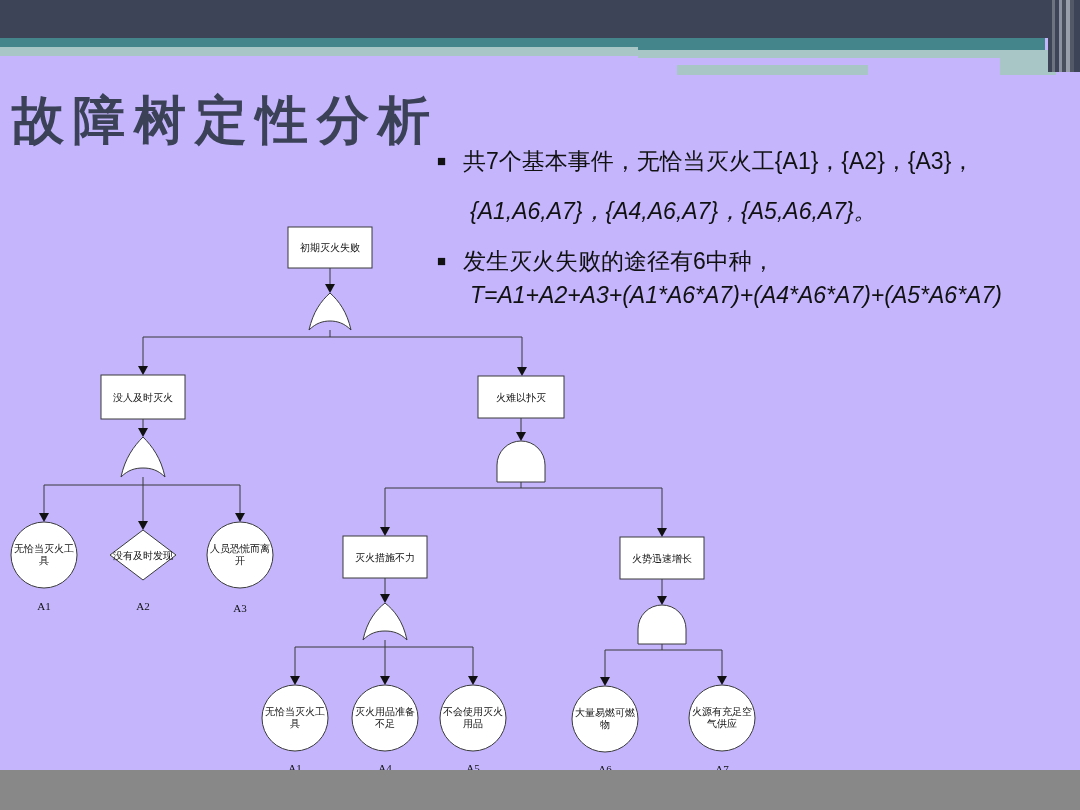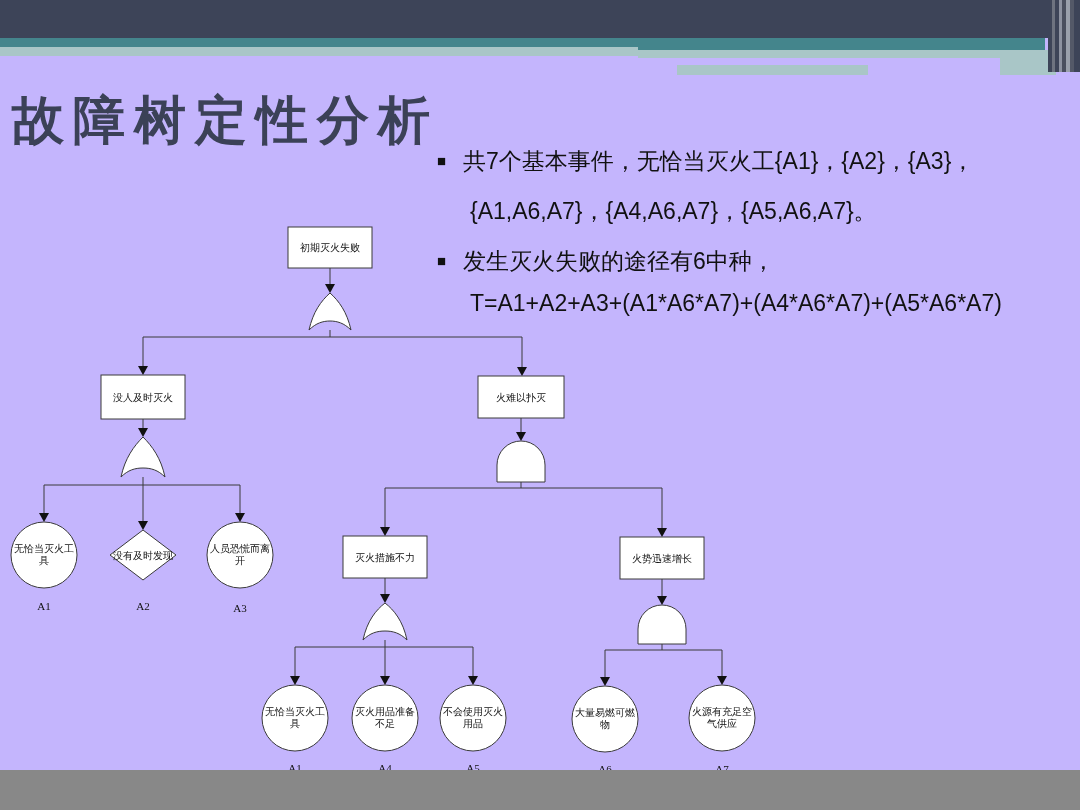--- a/index.html
+++ b/index.html
@@ -21,22 +21,22 @@
   
   .title{
     left:12px;top:86px;width:470px;height:70px;
     font-family:"Liberation Serif",serif;font-weight:bold;
     font-size:52px;letter-spacing:9px;color:#3b4157;white-space:nowrap;
   }
   
   .bullets{left:437px;top:140px;width:636px;font-size:23px;color:#111;}
   .brow{position:absolute;left:0;display:flex;align-items:flex-start;white-space:nowrap;}
   .bmark{font-size:15px;line-height:30px;margin-right:17px;color:#111;}
-  .bcont{padding-left:33px;}
-  .r1{top:6px;} .r2{top:56px;} .r3{top:106px;} .r4{top:150px;justify-content:flex-end;}
+  .bcont{padding-left:33px;font-style:italic;}
+  .r1{top:6px;} .r2{top:56px;} .r3{top:106px;} .r4{top:142px;justify-content:flex-end;}
   
   svg text{font-family:"Liberation Sans",sans-serif;fill:#111;}
   .node-txt{font-size:10px;}
   .id-txt{font-size:11px;font-family:"Liberation Serif",serif;}
   .ln{stroke:#3a3a3a;stroke-width:1;fill:none;}
   .shape{stroke:#3a3a3a;stroke-width:1;fill:#ffffff;}
   .ah{fill:#111;stroke:none;}
 </style>
 </head>
 <body>

